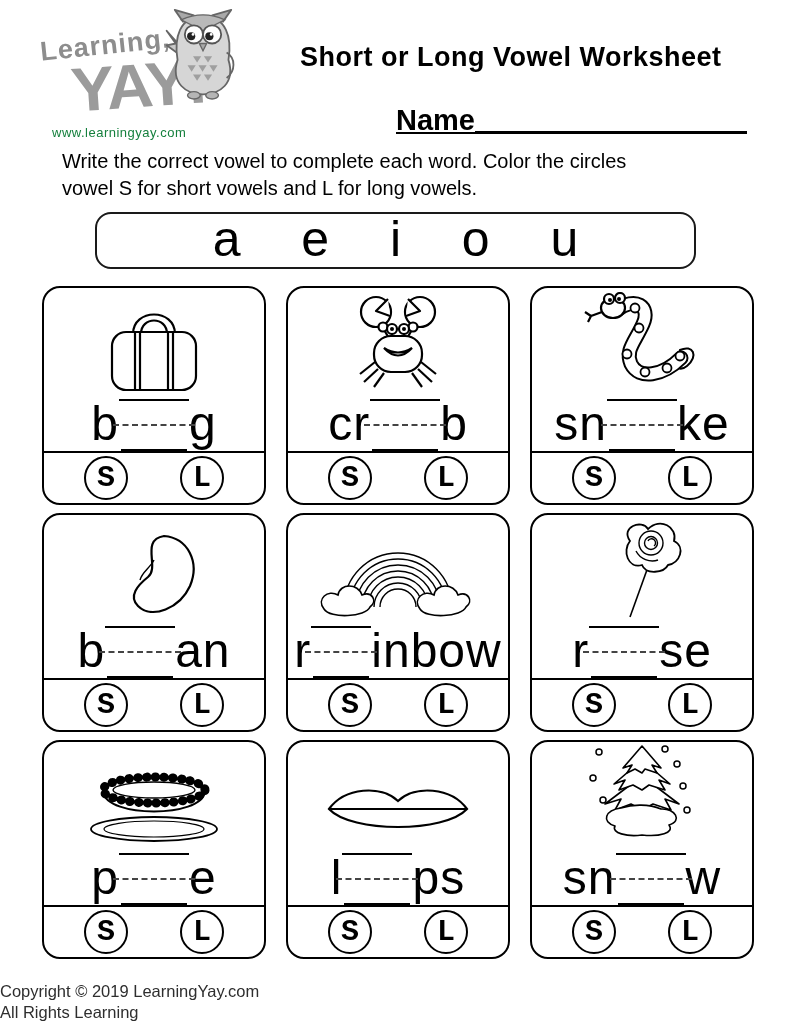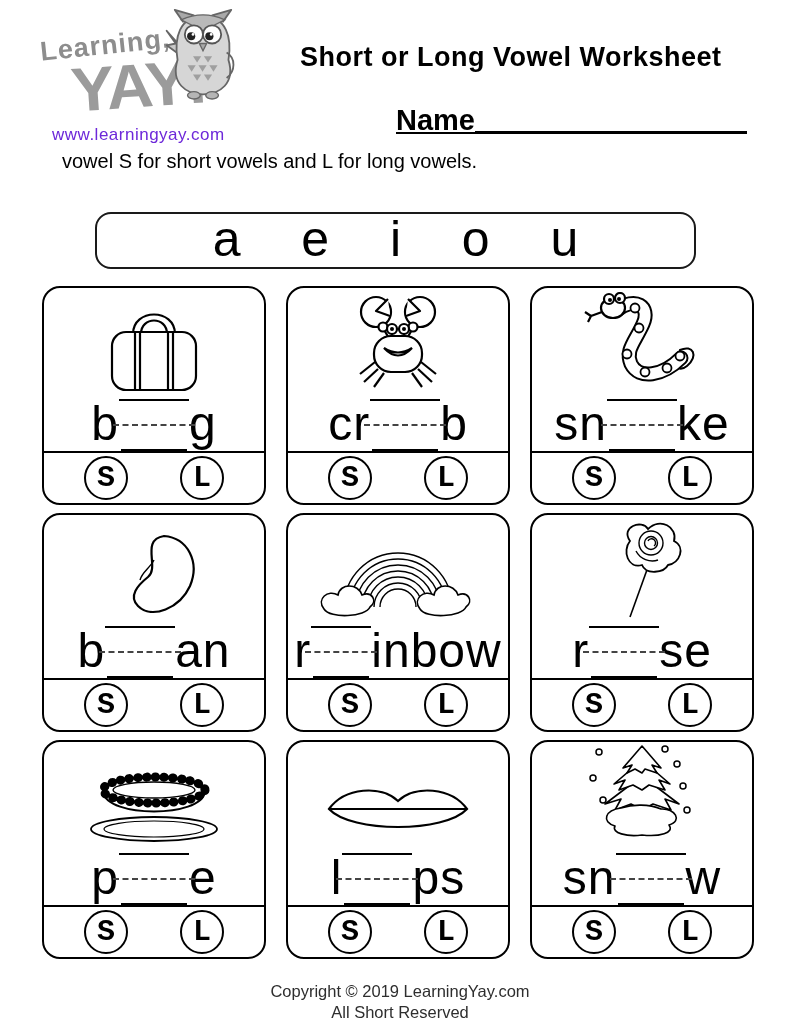--- a/index.html
+++ b/index.html
@@ -5,21 +5,21 @@
   * { margin:0; padding:0; box-sizing:border-box; }
   html,body { background:#fff; }
   body { width:800px; height:1035px; position:relative; overflow:hidden;
          font-family:"Liberation Sans", sans-serif; color:#000; }
 
   
   .logo-learning { position:absolute; left:40px; top:30px; font-size:27px; font-weight:700;
                    color:#8d8d8d; transform:rotate(-6deg); letter-spacing:1px; }
   .logo-yay { position:absolute; left:74px; top:50px; font-size:62px; font-weight:700;
               color:#9b9b9b; transform:rotate(-4deg) scaleX(1.05); letter-spacing:-2px; }
-  .logo-url { position:absolute; left:52px; top:125px; font-size:17px; color:#6d28d9; letter-spacing:.5px; }
+  .logo-url { position:absolute; left:52px; top:125px; font-size:13px; color:#15803d; letter-spacing:.5px; }
   .owl { position:absolute; left:163px; top:6px; }
 
   .page-title { position:absolute; left:300px; top:42px; width:480px; 
                 font-size:27px; font-weight:700; letter-spacing:.5px; }
   .name-row { position:absolute; left:396px; top:104px; font-size:29px; font-weight:700;text-decoration:underline; }
   .name-line { display:inline-block; width:272px; height:2px; border-bottom:3px solid #000;
                transform:translateY(4px); }
 
   .instructions { position:absolute; left:62px; top:148px; width:700px;
                   font-size:20px; line-height:27px; }
@@ -43,21 +43,21 @@
   .blank.sm { width:56px; }
   .blank::before { content:""; position:absolute; left:-2px; right:-2px; top:0; border-top:2.5px solid #000; }
   .blank::after  { content:""; position:absolute; left:-8px; right:-8px; top:25px; border-top:2px dashed #444; }
   .card-sl { height:52px; border-top:2.5px solid #000; display:flex; align-items:center;
              justify-content:center; gap:52px; }
   .sl-circle { width:44px; height:44px; border:2.5px solid #000; border-radius:50%;
                display:flex; align-items:center; justify-content:center;
                font-family:"Liberation Mono", monospace; font-weight:700; font-size:30px; }
 
   
-  .footer { position:absolute; left:0; top:981px; width:800px; text-align:center;
+  .footer { position:absolute; left:0; top:981px; width:800px; 
             font-size:16.5px; line-height:21px; color:#2e2e2e; }
 
   svg .ln { stroke:#000; stroke-width:2.2; fill:none; }
   svg .shp { stroke:#000; stroke-width:2.2; fill:#fff; }
   svg .thin { stroke:#000; stroke-width:1.4; fill:none; }
 </style>
 </head>
 <body>
 
 <div class="logo-learning">Learning,</div>
@@ -91,20 +91,21 @@
   <ellipse cx="54" cy="97" rx="7" ry="4" fill="#b5b5b5" stroke="#666" stroke-width="1.5"></ellipse>
 </svg>
 
 <div class="page-title">Short or Long Vowel Worksheet</div>
 
 <div class="name-row">
   <span>Name</span><span class="name-line"></span>
 </div>
 
 <div class="instructions">
+  <div>Write the correct vowel to complete each word. Color the circles</div>
   <div>vowel S for short vowels and L for long vowels.</div>
 </div>
 
 <div class="vowel-box">
   <span class="vowel">a</span>
   <span class="vowel">e</span>
   <span class="vowel">i</span>
   <span class="vowel">o</span>
   <span class="vowel">u</span>
 </div>
@@ -375,14 +376,14 @@
       <div class="sl-circle">
           <span>L</span>
         </div>
     </div>
   </div>
 
 </div>
 
 <div class="footer">
   <div>Copyright © 2019 LearningYay.com</div>
-  <div>All Short Reserved</div>
+  <div>All Rights Learning</div>
 </div>
 
 </body></html>

